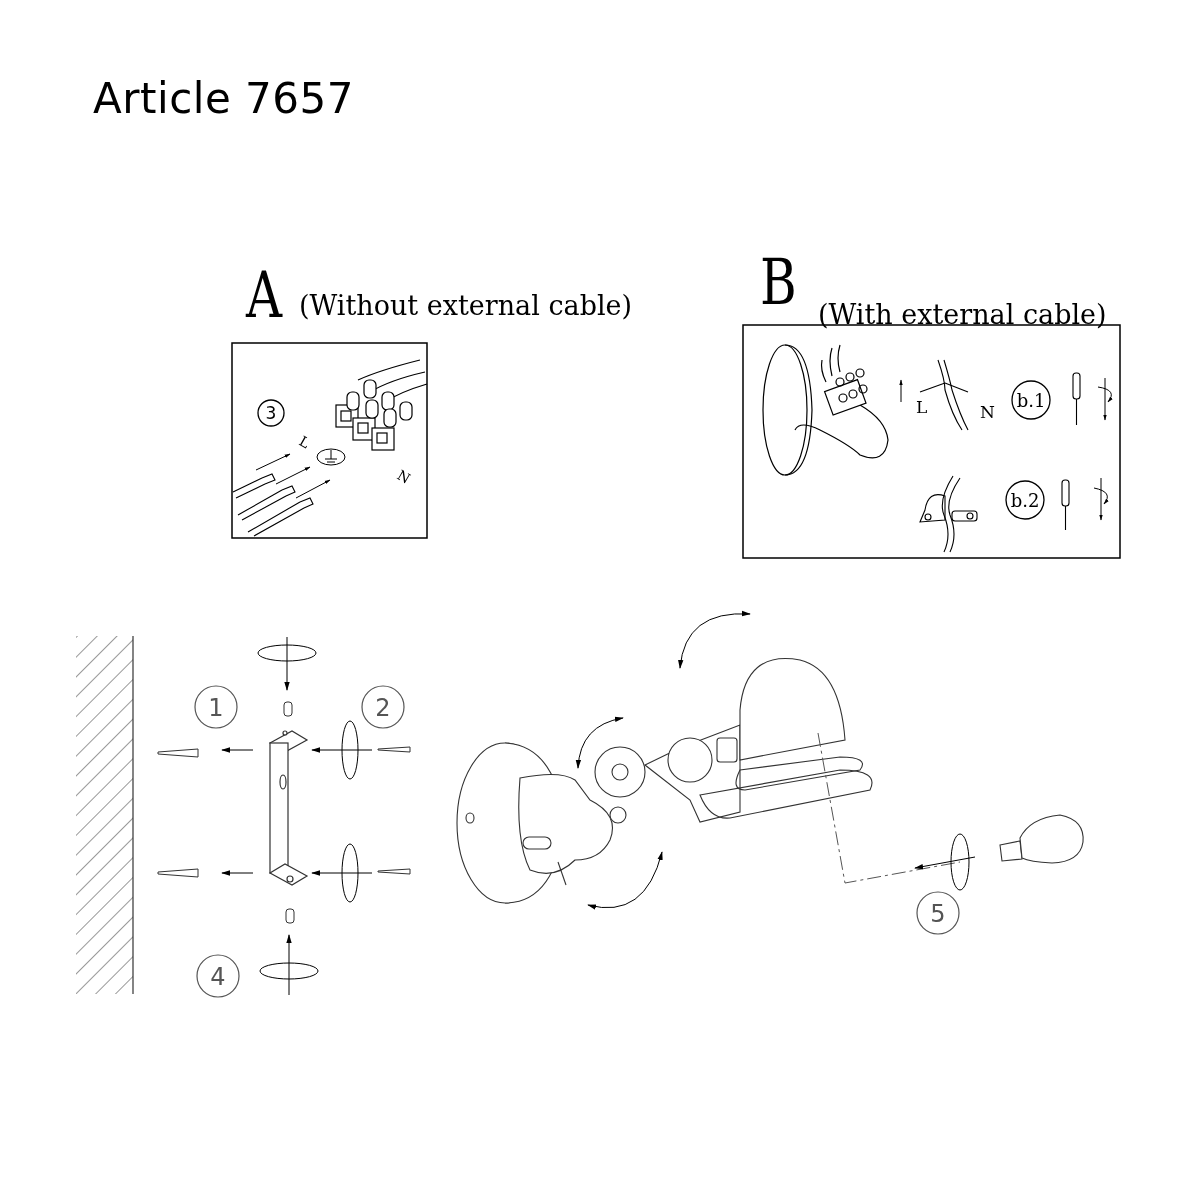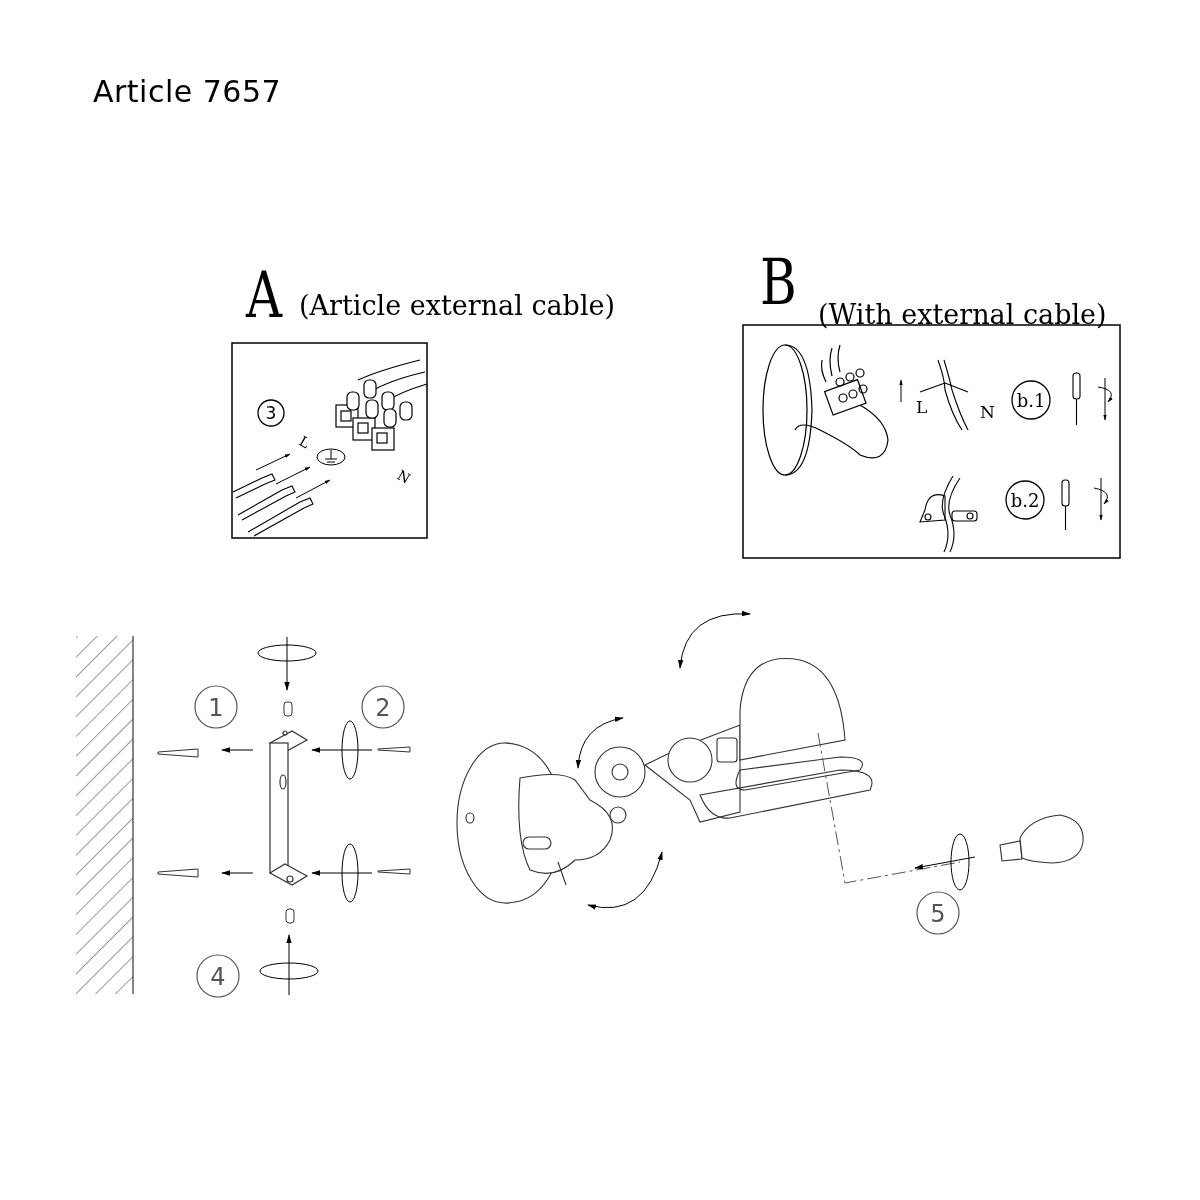--- a/index.html
+++ b/index.html
@@ -1,30 +1,30 @@
 <!DOCTYPE html>
 <html><head>
 <meta charset="utf-8">
 <style>
   html, body { margin:0; padding:0; background:#fff; }
   body { width:1200px; height:1200px; position:relative; overflow:hidden; font-family:"DejaVu Sans", sans-serif; color:#000; }
-  .title { position:absolute; left:93px; top:74px; font-family:"DejaVu Sans", sans-serif; font-size:30px; letter-spacing:0.5px; }
+  .title { position:absolute; left:93px; top:74px; font-family:"DejaVu Sans", sans-serif; font-size:42px; letter-spacing:0.5px; }
   .sec-letter { position:absolute; font-family:"DejaVu Serif", serif; font-size:64px; transform:scaleX(0.78); transform-origin:left top; line-height:1; }
   .sec-sub { position:absolute; font-family:"DejaVu Serif", serif; font-size:27px; line-height:1; }
   svg.art { position:absolute; left:0; top:0; }
   .lbl { font-family:"DejaVu Serif", serif; }
   .num { font-family:"DejaVu Sans", sans-serif; }
 </style>
 </head>
 <body>
 
 <div class="title">Article 7657</div>
 
 <div class="sec-letter" style="left:246px; top:263px;">A</div>
-<div class="sec-sub" style="left:299px; top:292px;">(Article external cable)</div>
+<div class="sec-sub" style="left:299px; top:292px;">(Without external cable)</div>
 
 <div class="sec-letter" style="left:760px; top:250px;">B</div>
 <div class="sec-sub" style="left:818px; top:273px;margin-top:28px;">(With external cable)</div>
 
 <svg class="art" width="1200" height="1200" viewBox="0 0 1200 1200">
   <defs>
     <marker id="ah" viewBox="0 0 10 10" refX="9" refY="5" markerWidth="9" markerHeight="9" orient="auto-start-reverse">
       <path d="M0,2 L10,5 L0,8 Z" fill="#000"></path>
     </marker>
     <marker id="ahs" viewBox="0 0 10 10" refX="9" refY="5" markerWidth="6" markerHeight="6" orient="auto-start-reverse">

